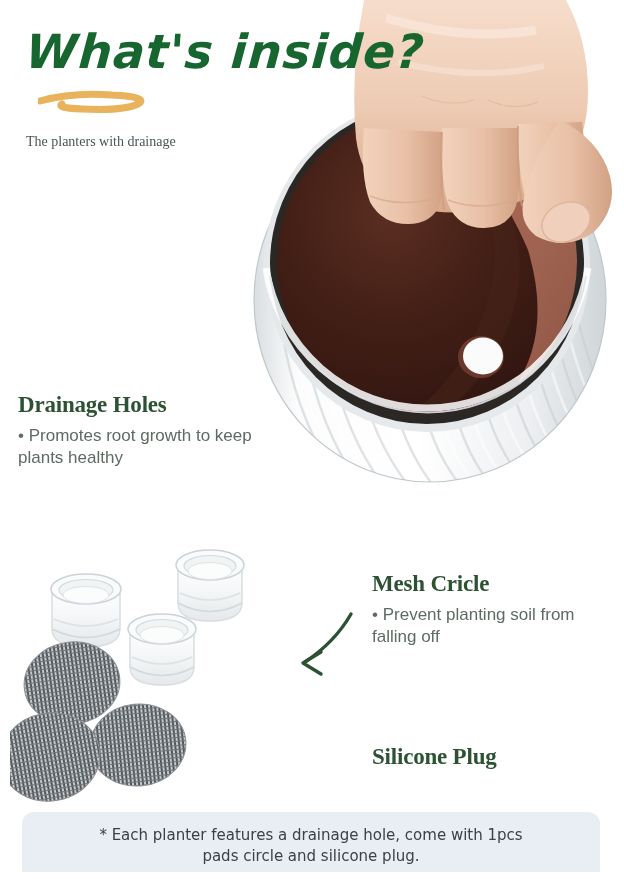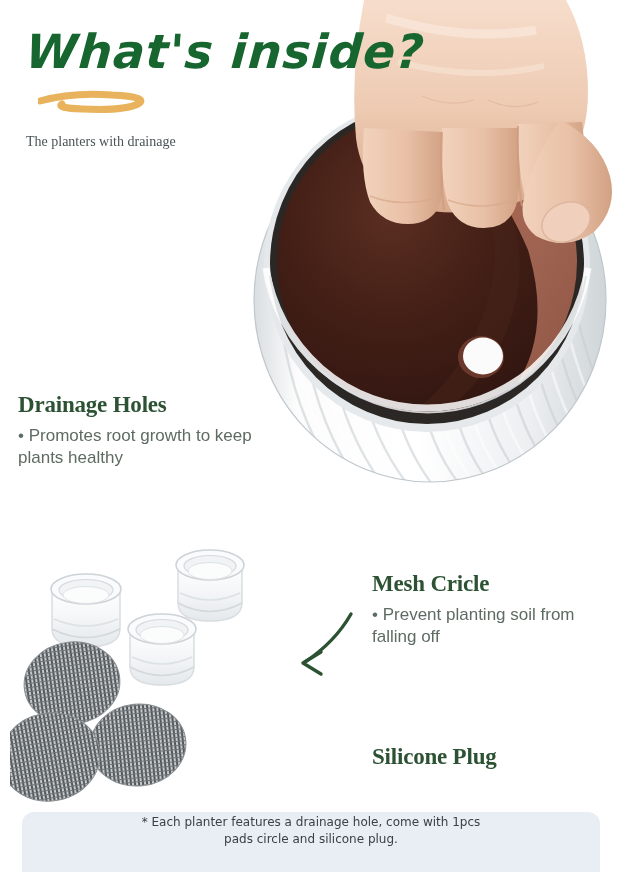--- a/index.html
+++ b/index.html
@@ -125,24 +125,24 @@
   
   .footer-note {
     position: absolute;
     left: 22px;
     top: 812px;
     width: 578px;
     height: 60px;
     background: #E9EDF4;
     border-radius: 12px 12px 0 0;
     box-sizing: border-box;
-    padding: 2px 26px 0 26px;
+    padding: 13px 26px 0 26px;
     text-align: center;
     font-family: "DejaVu Sans", sans-serif;
-    font-size: 12px;
+    font-size: 15px;
     line-height: 1.42;
     color: #3C4144;
   }
 </style>
 </head>
 <body>
 
 <div id="page">
 
   <div class="planter-photo">

